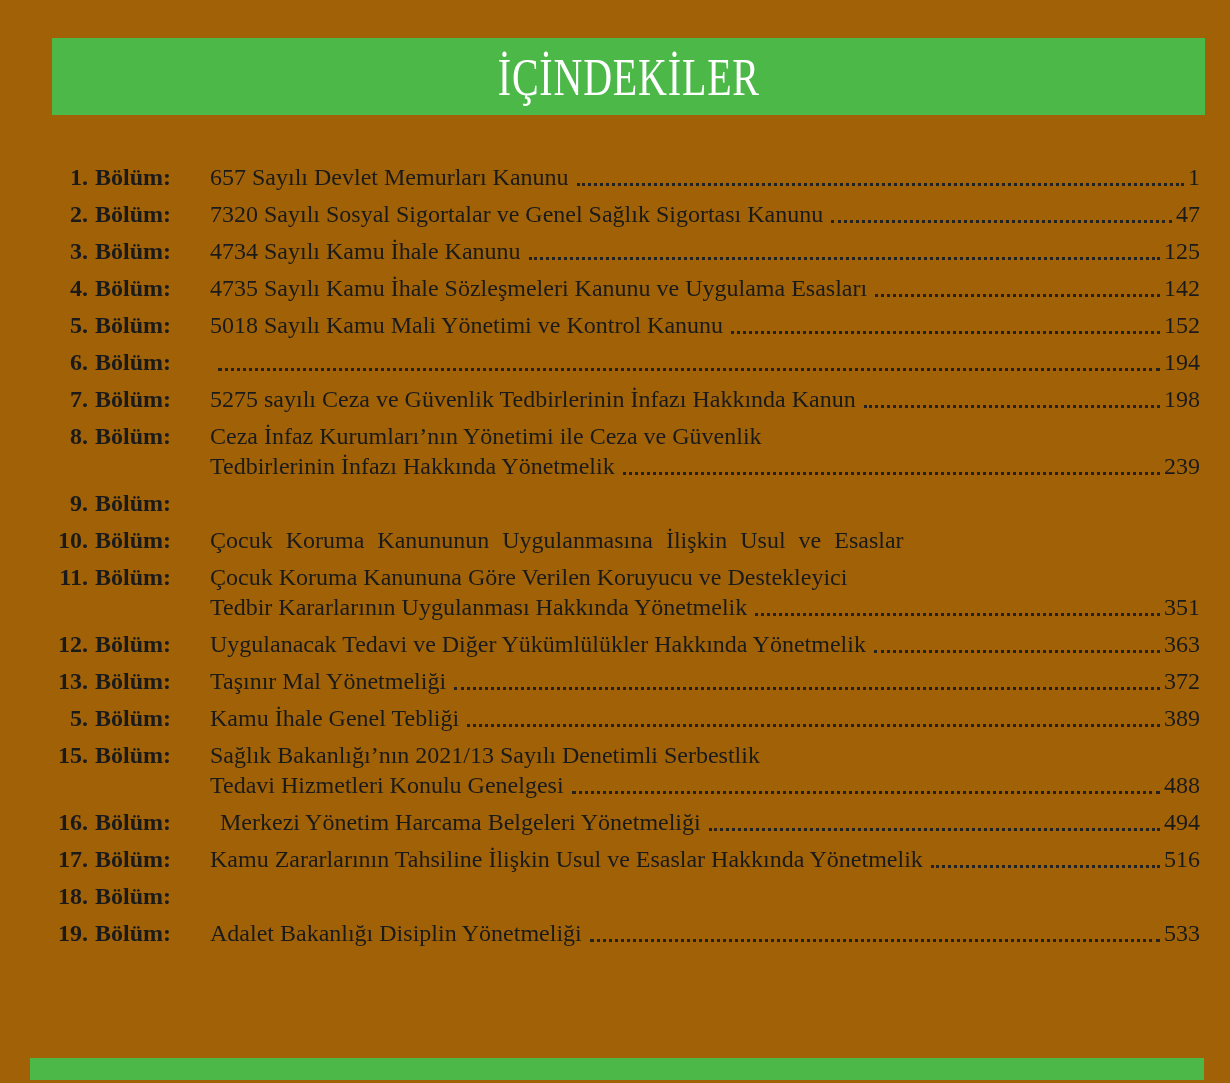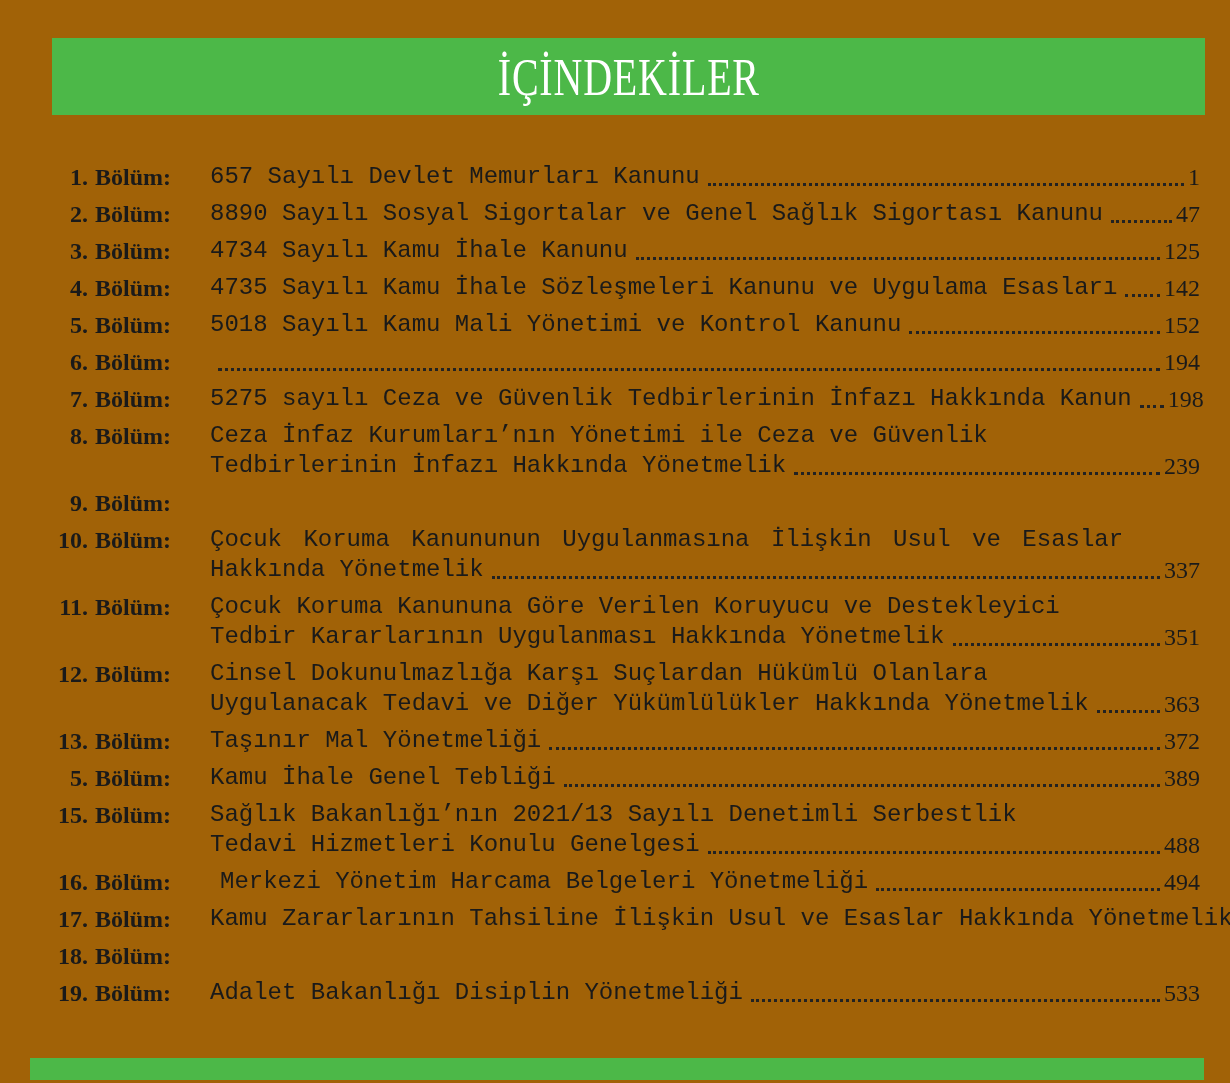--- a/index.html
+++ b/index.html
@@ -41,21 +41,21 @@
     flex:0 0 168px;
     display:flex;
     font-weight:bold;
     font-size:24px; line-height:30px;
     white-space:nowrap;
   }
   .toc-label .num { width:46px; text-align:right; margin-right:7px; }
 
   .toc-body { flex:1 1 auto; font-size:24px; line-height:30px; }
   .toc-line { display:flex; }
-  .toc-text { white-space:nowrap;font-family:Liberation Mono, monospace; }
+  .toc-text { white-space:nowrap; }
   .toc-text.spread { word-spacing:7px; }
   .toc-text.indent { padding-left:10px; }
 
   .leader {
     flex:1 1 auto;
     min-width:24px;
     border-bottom:3px dotted #222222;
     margin:0 4px 6px 8px;
   }
   .pg { white-space:nowrap; }
@@ -91,21 +91,21 @@
         </div>
   </div>
 
   <div class="toc-entry">
     <div class="toc-label">
       <span class="num">2.</span>
       <span class="bolum">Bölüm:</span>
     </div>
     <div class="toc-body">
           <div class="toc-line">
-            <span class="toc-text">8890 Sayılı Sosyal Sigortalar ve Genel Sağlık Sigortası Kanunu</span>
+            <span class="toc-text">7320 Sayılı Sosyal Sigortalar ve Genel Sağlık Sigortası Kanunu</span>
             <span class="leader"></span>
             <span class="pg">47</span>
           </div>
         </div>
   </div>
 
   <div class="toc-entry">
     <div class="toc-label">
       <span class="num">3.</span>
       <span class="bolum">Bölüm:</span>
@@ -200,25 +200,20 @@
 
   <div class="toc-entry">
     <div class="toc-label">
       <span class="num">10.</span>
       <span class="bolum">Bölüm:</span>
     </div>
     <div class="toc-body">
           <div class="toc-line">
             <span class="toc-text spread">Çocuk Koruma Kanununun Uygulanmasına İlişkin Usul ve Esaslar</span>
           </div>
-          <div class="toc-line">
-            <span class="toc-text">Hakkında Yönetmelik</span>
-            <span class="leader"></span>
-            <span class="pg">337</span>
-          </div>
         </div>
   </div>
 
   <div class="toc-entry">
     <div class="toc-label">
       <span class="num">11.</span>
       <span class="bolum">Bölüm:</span>
     </div>
     <div class="toc-body">
           <div class="toc-line">
@@ -232,23 +227,20 @@
         </div>
   </div>
 
   <div class="toc-entry">
     <div class="toc-label">
       <span class="num">12.</span>
       <span class="bolum">Bölüm:</span>
     </div>
     <div class="toc-body">
           <div class="toc-line">
-            <span class="toc-text">Cinsel Dokunulmazlığa Karşı Suçlardan Hükümlü Olanlara</span>
-          </div>
-          <div class="toc-line">
             <span class="toc-text">Uygulanacak Tedavi ve Diğer Yükümlülükler Hakkında Yönetmelik</span>
             <span class="leader"></span>
             <span class="pg">363</span>
           </div>
         </div>
   </div>
 
   <div class="toc-entry">
     <div class="toc-label">
       <span class="num">13.</span>

